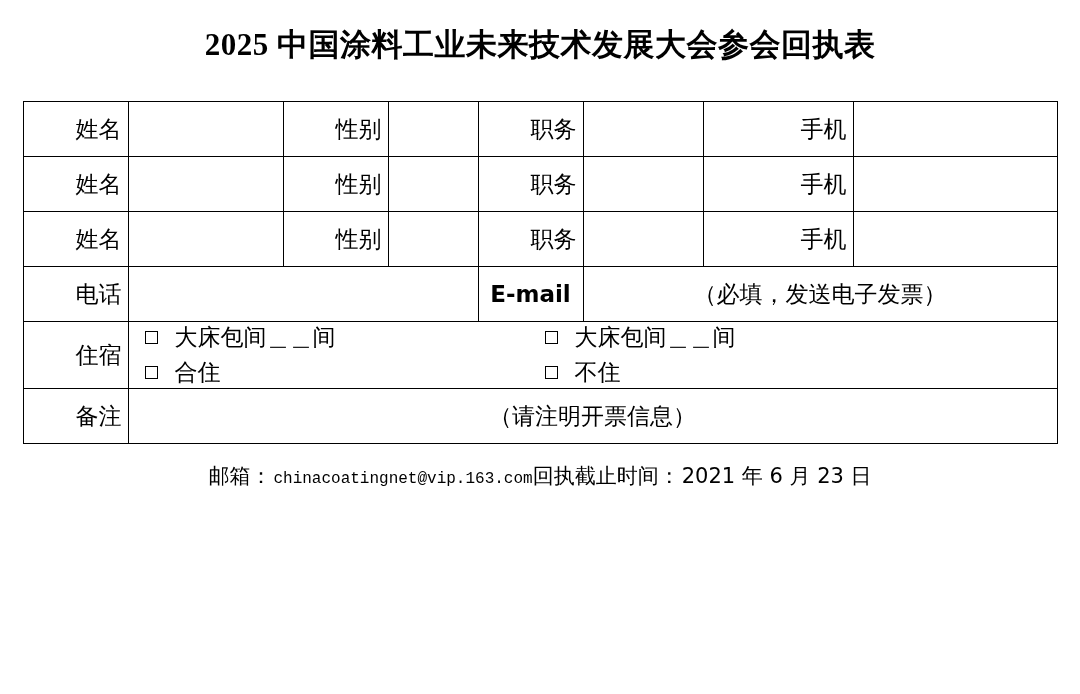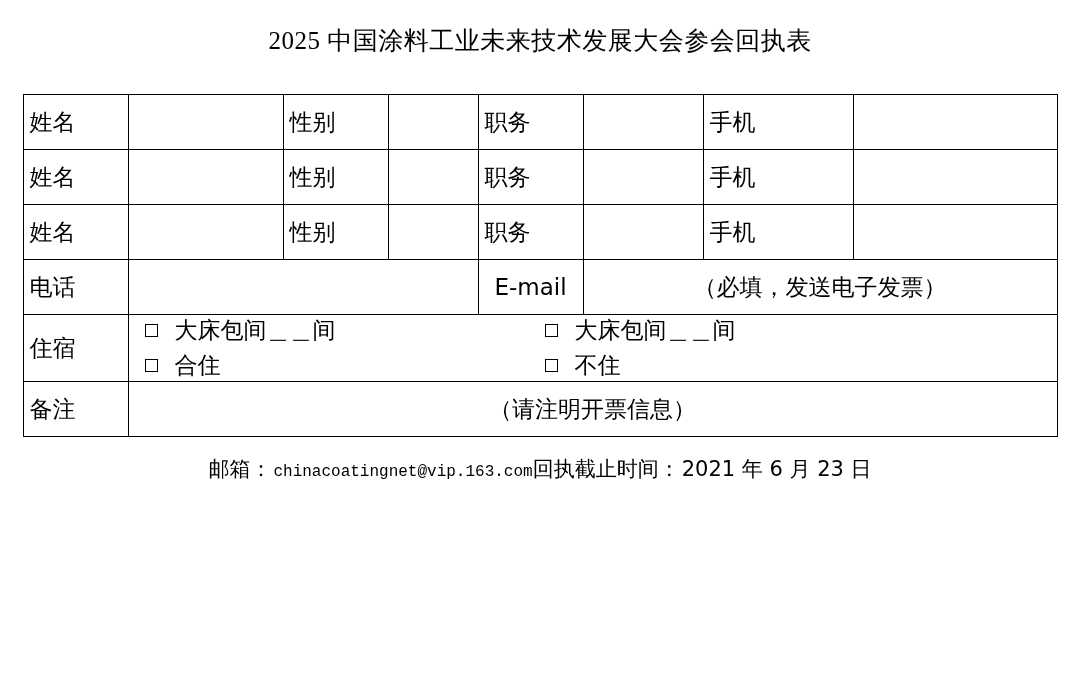--- a/index.html
+++ b/index.html
@@ -18,22 +18,22 @@
   .page {
     width: 1080px;
     height: 694px;
     box-sizing: border-box;
     padding: 0;
     position: relative;
   }
   .doc-title {
     text-align: center;
     font-family: "Liberation Serif", serif;
-    font-weight: normal;
-    font-size: 25px;
+    font-weight: bold;
+    font-size: 31px;
     letter-spacing: 0.5px;
     margin: 0;
     padding-top: 26px;
     padding-bottom: 0;
     line-height: 1.2;
   }
   table.receipt {
     border-collapse: collapse;
     width: 1034px;
     margin: 38px auto 0 auto;
@@ -41,36 +41,36 @@
   }
   table.receipt td {
     border: 1.6px solid #000000;
     height: 54px;
     padding: 0 6px;
     font-size: 23px;
     font-family: "DejaVu Sans", sans-serif;
     vertical-align: middle;
   }
   .lbl {
-    text-align: left;
+    text-align: right;
     white-space: nowrap;
   }
   .blank {
     background: #ffffff;
   }
   td.tall {
     height: 72px;
   }
   td.stay {
     height: 84px;
   }
   .email-label {
     text-align: center;
     font-family: "Liberation Serif", serif;
-    font-weight: normal;
+    font-weight: bold;
     font-size: 24px;
   }
   .email-note {
     text-align: center;
     font-size: 23px;
     font-family: "DejaVu Sans", sans-serif;
   }
   .stay-grid {
     display: flex;
     flex-direction: column;

